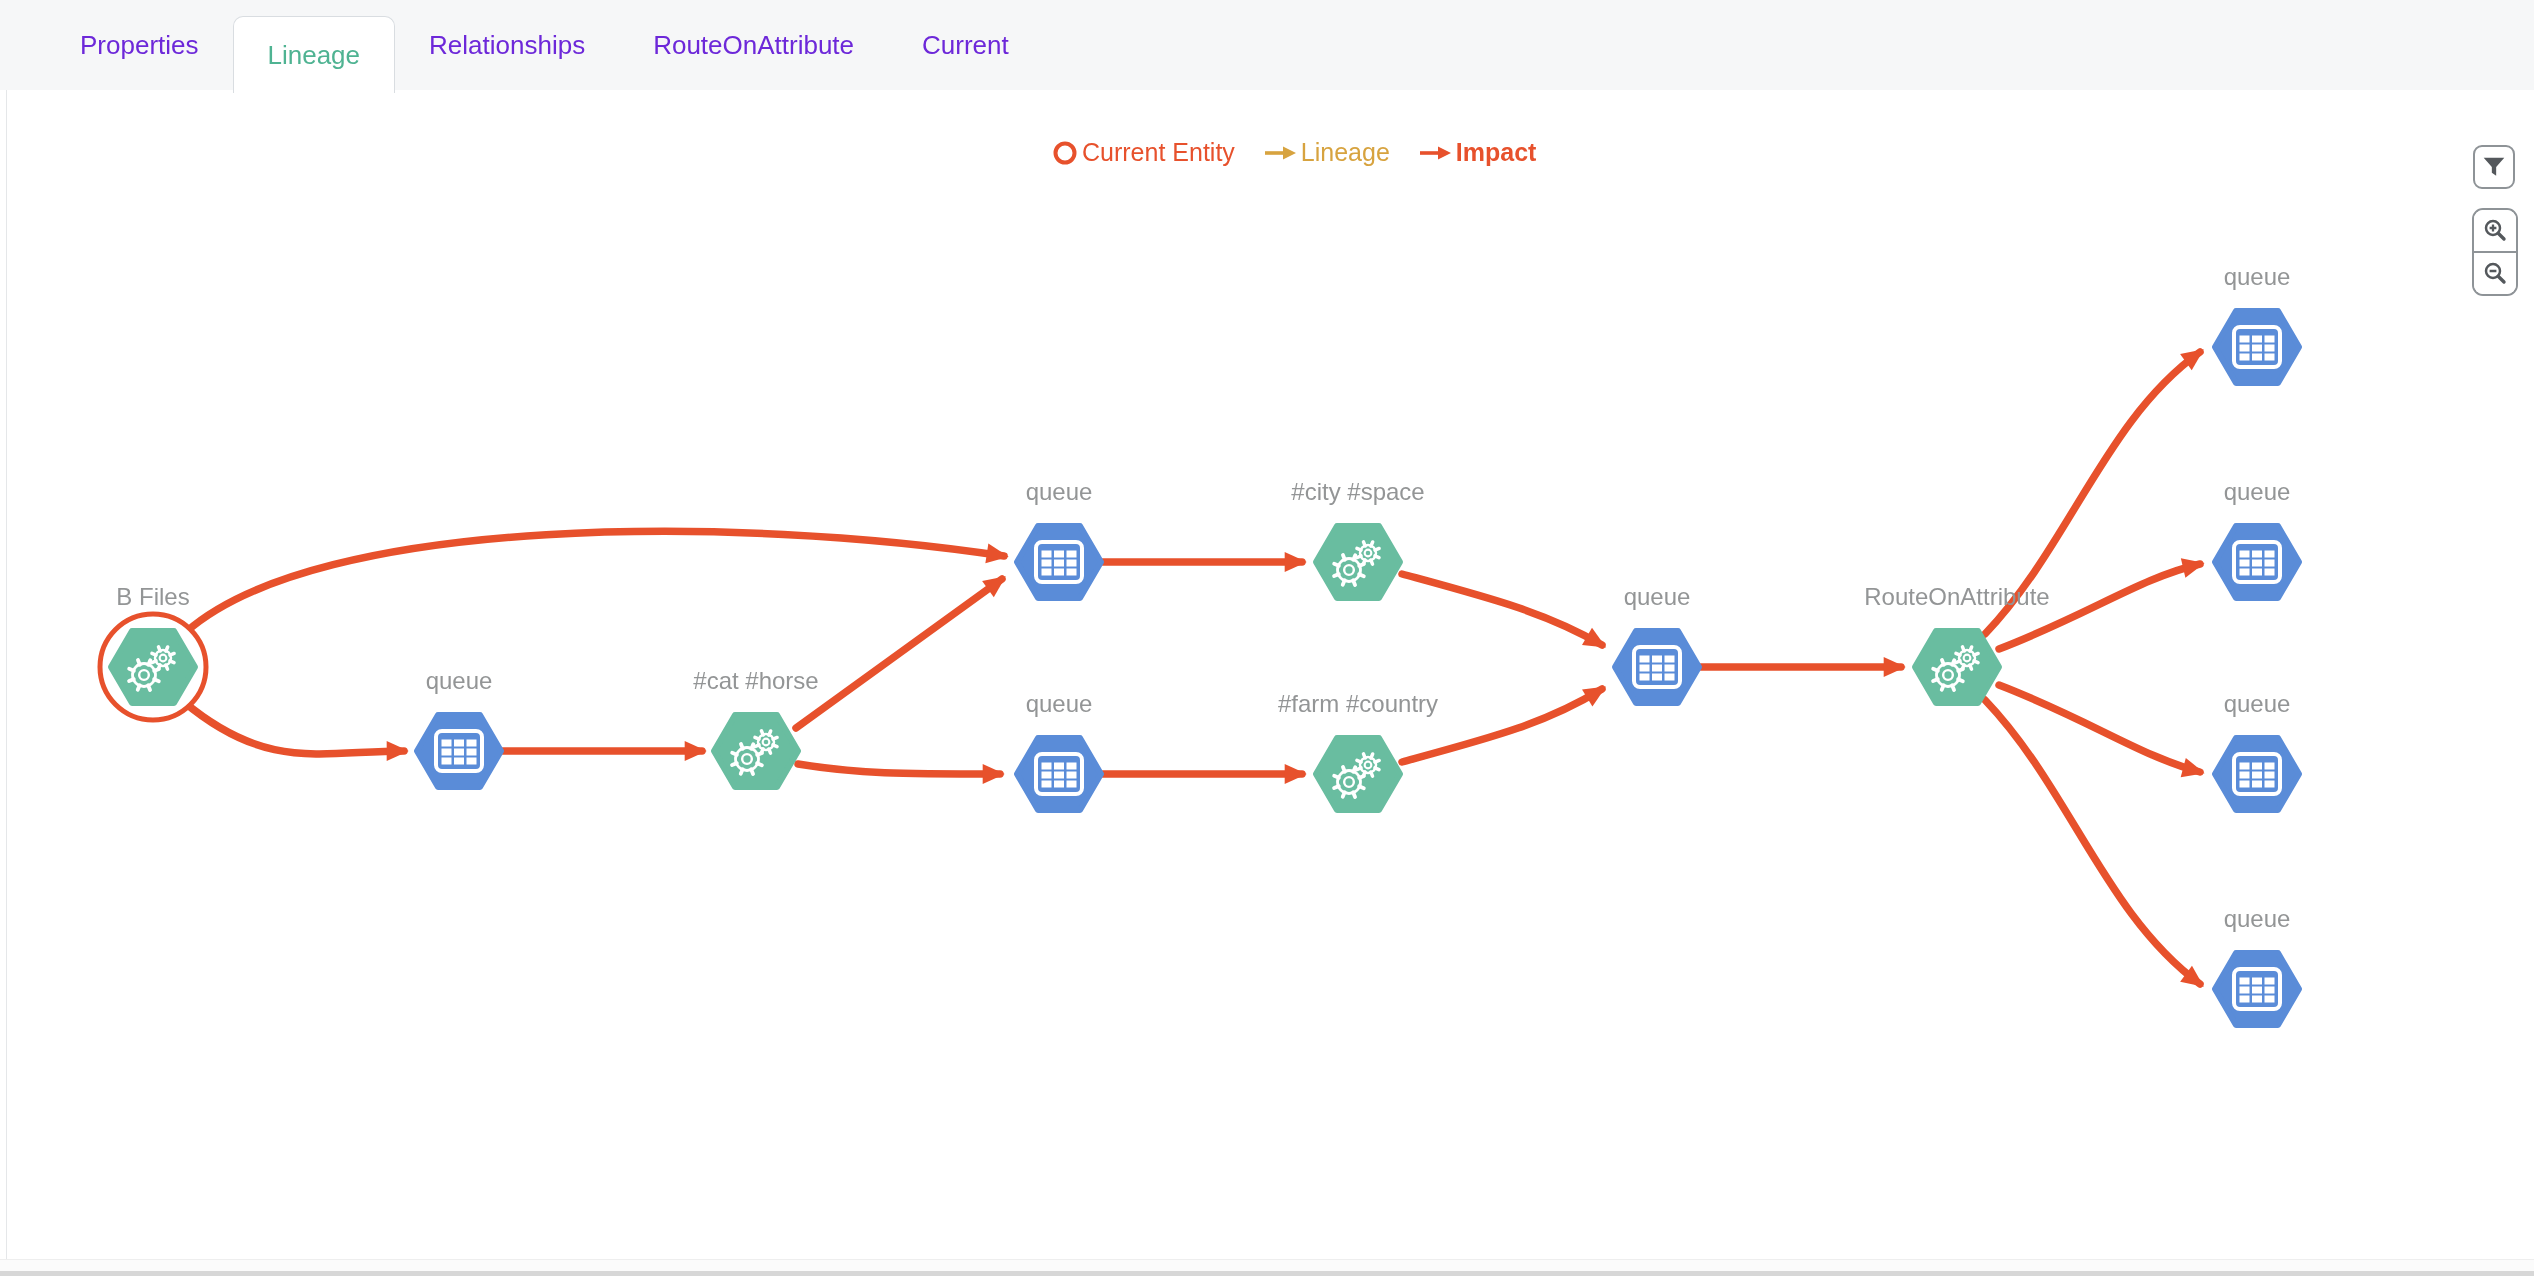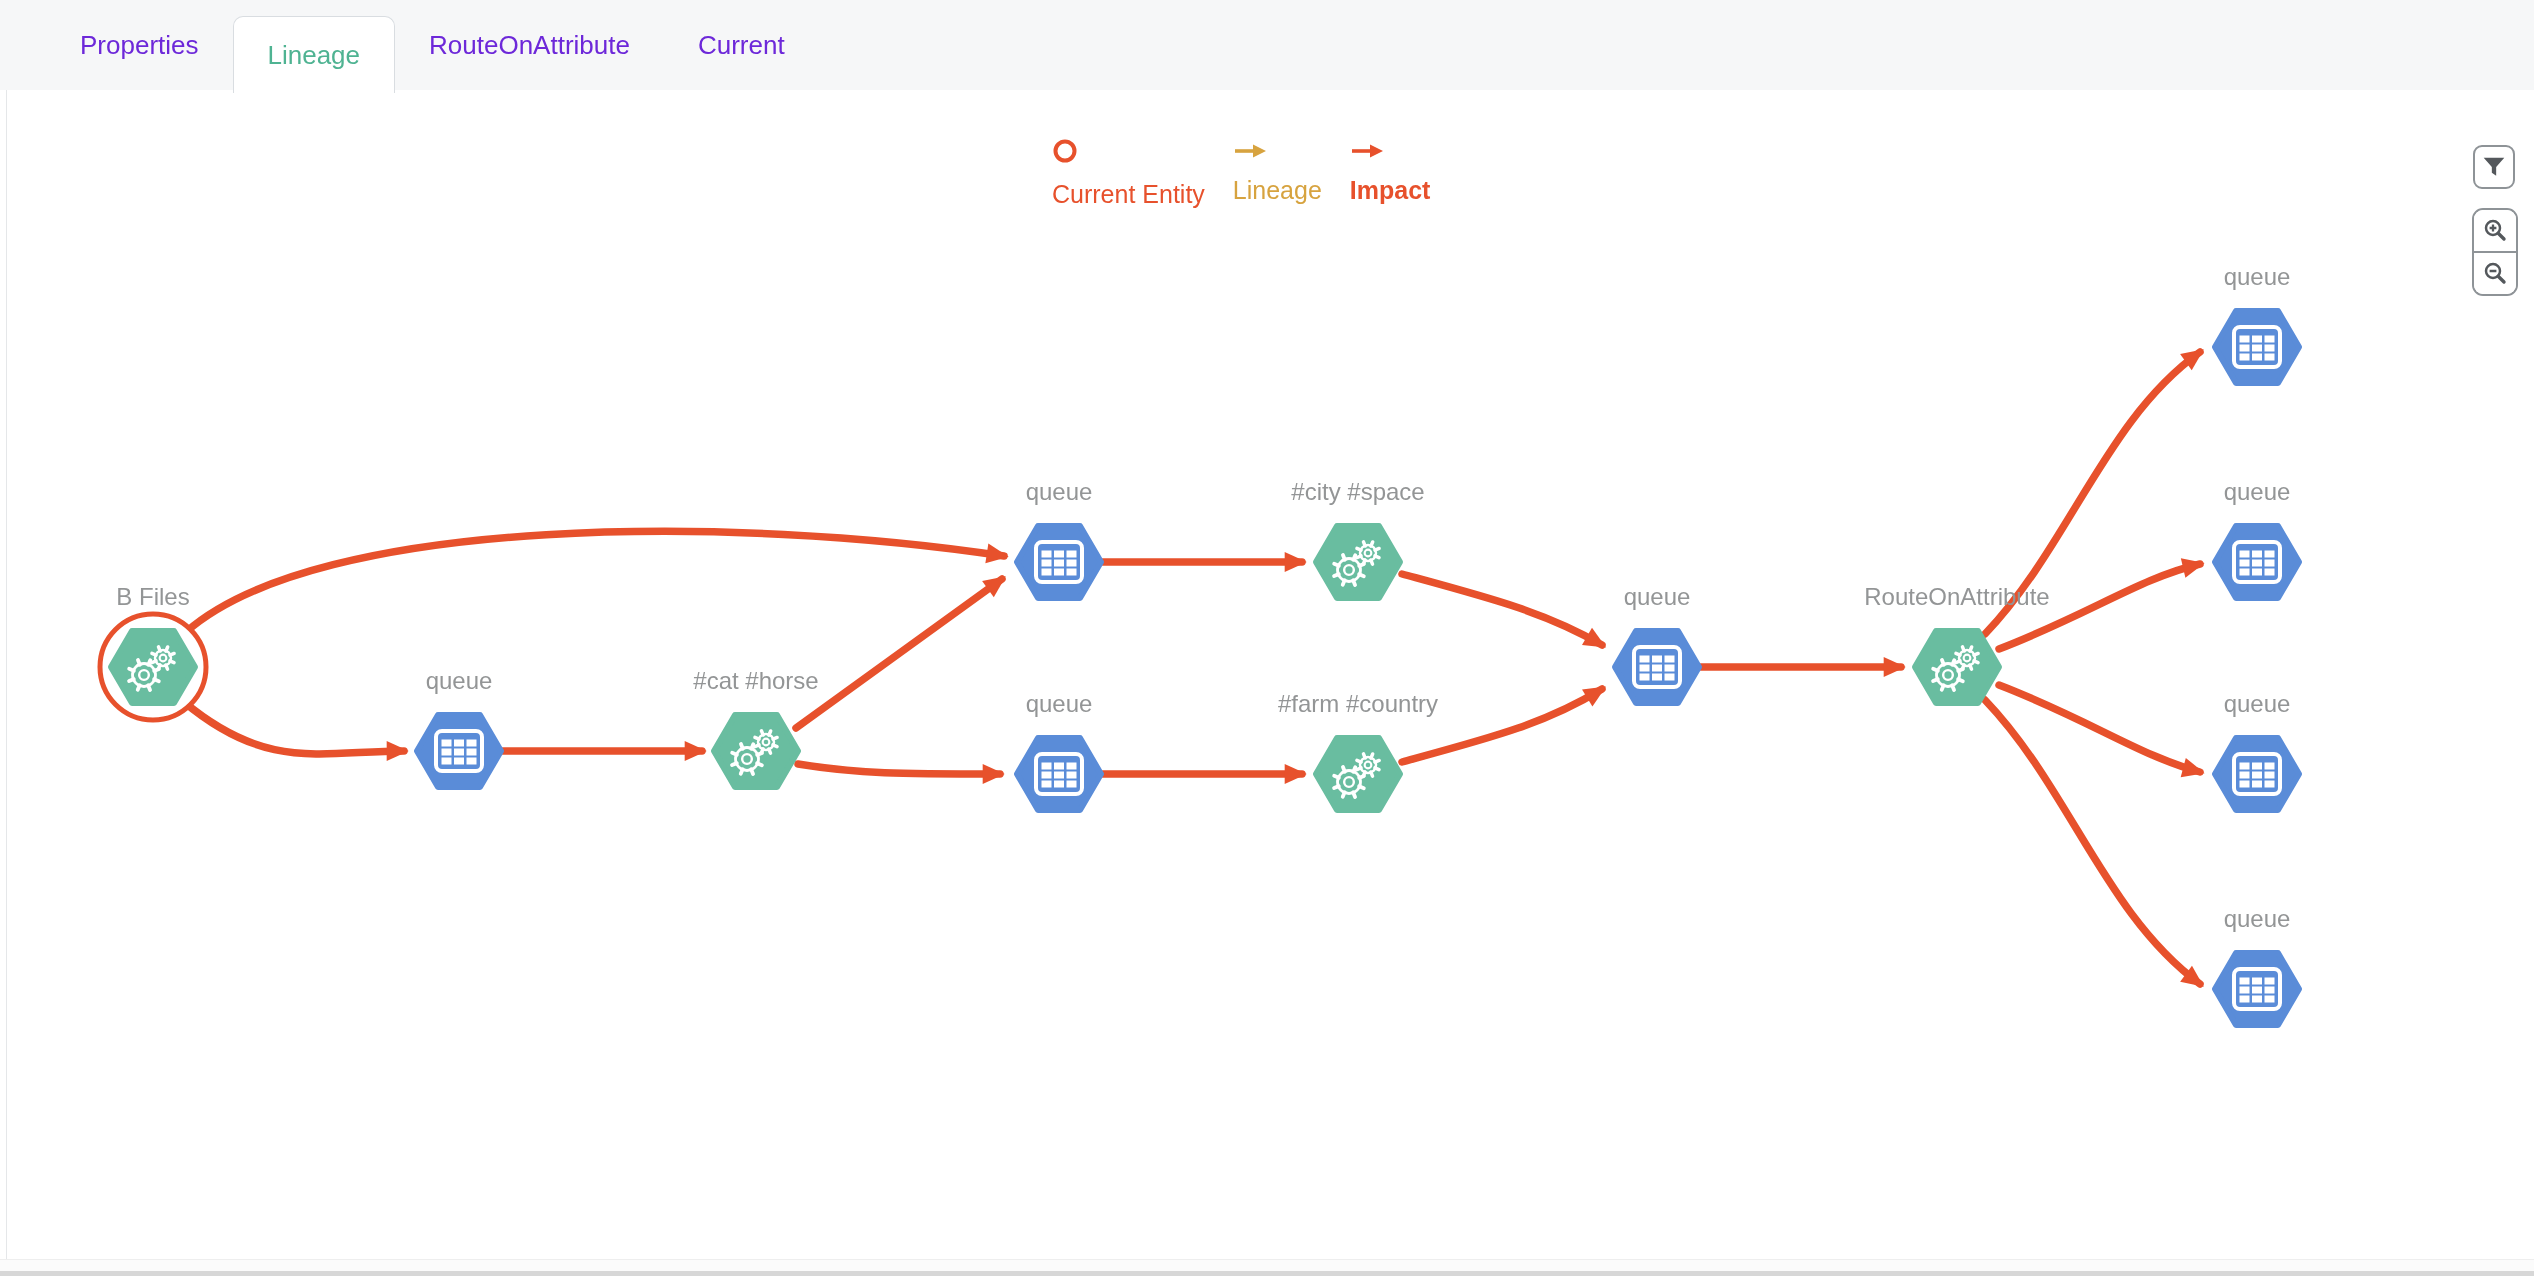--- a/index.html
+++ b/index.html
@@ -39,21 +39,21 @@
   }
   .bottom-line{
     position:absolute;left:0;right:0;bottom:0;height:5px;background:#d7d7d7;
   }
   
   .legend{
     position:absolute;top:138px;left:1052px;z-index:7;
     display:flex;align-items:center;gap:28px;
     font-size:25px;
   }
-  .legend-item{display:flex;gap:16px;flex-direction:column;}
+  .legend-item{display:flex;align-items:center;gap:4px;}
   .legend-current{color:#e7512c;}
   .legend-lineage{color:#d7a33f;}
   .legend-impact{color:#e7512c;font-weight:bold;}
   
   #graph{position:absolute;top:0;left:0;z-index:2;}
   #graph text{font-family:"Liberation Sans","DejaVu Sans",sans-serif;}
   
   .ctl-btn{
     position:absolute;z-index:8;background:#ffffff;
     border:2px solid #8e9397;border-radius:9px;
@@ -75,20 +75,23 @@
 </style>
 </head>
 <body>
 
 <div class="tabbar">
   <div class="tab">
     <span>Properties</span>
   </div>
   <div class="tab active">
     <span>Lineage</span>
+  </div>
+  <div class="tab">
+    <span>Relationships</span>
   </div>
   <div class="tab">
     <span>RouteOnAttribute</span>
   </div>
   <div class="tab">
     <span>Current</span>
   </div>
 </div>
 
 <div class="panel"></div>

